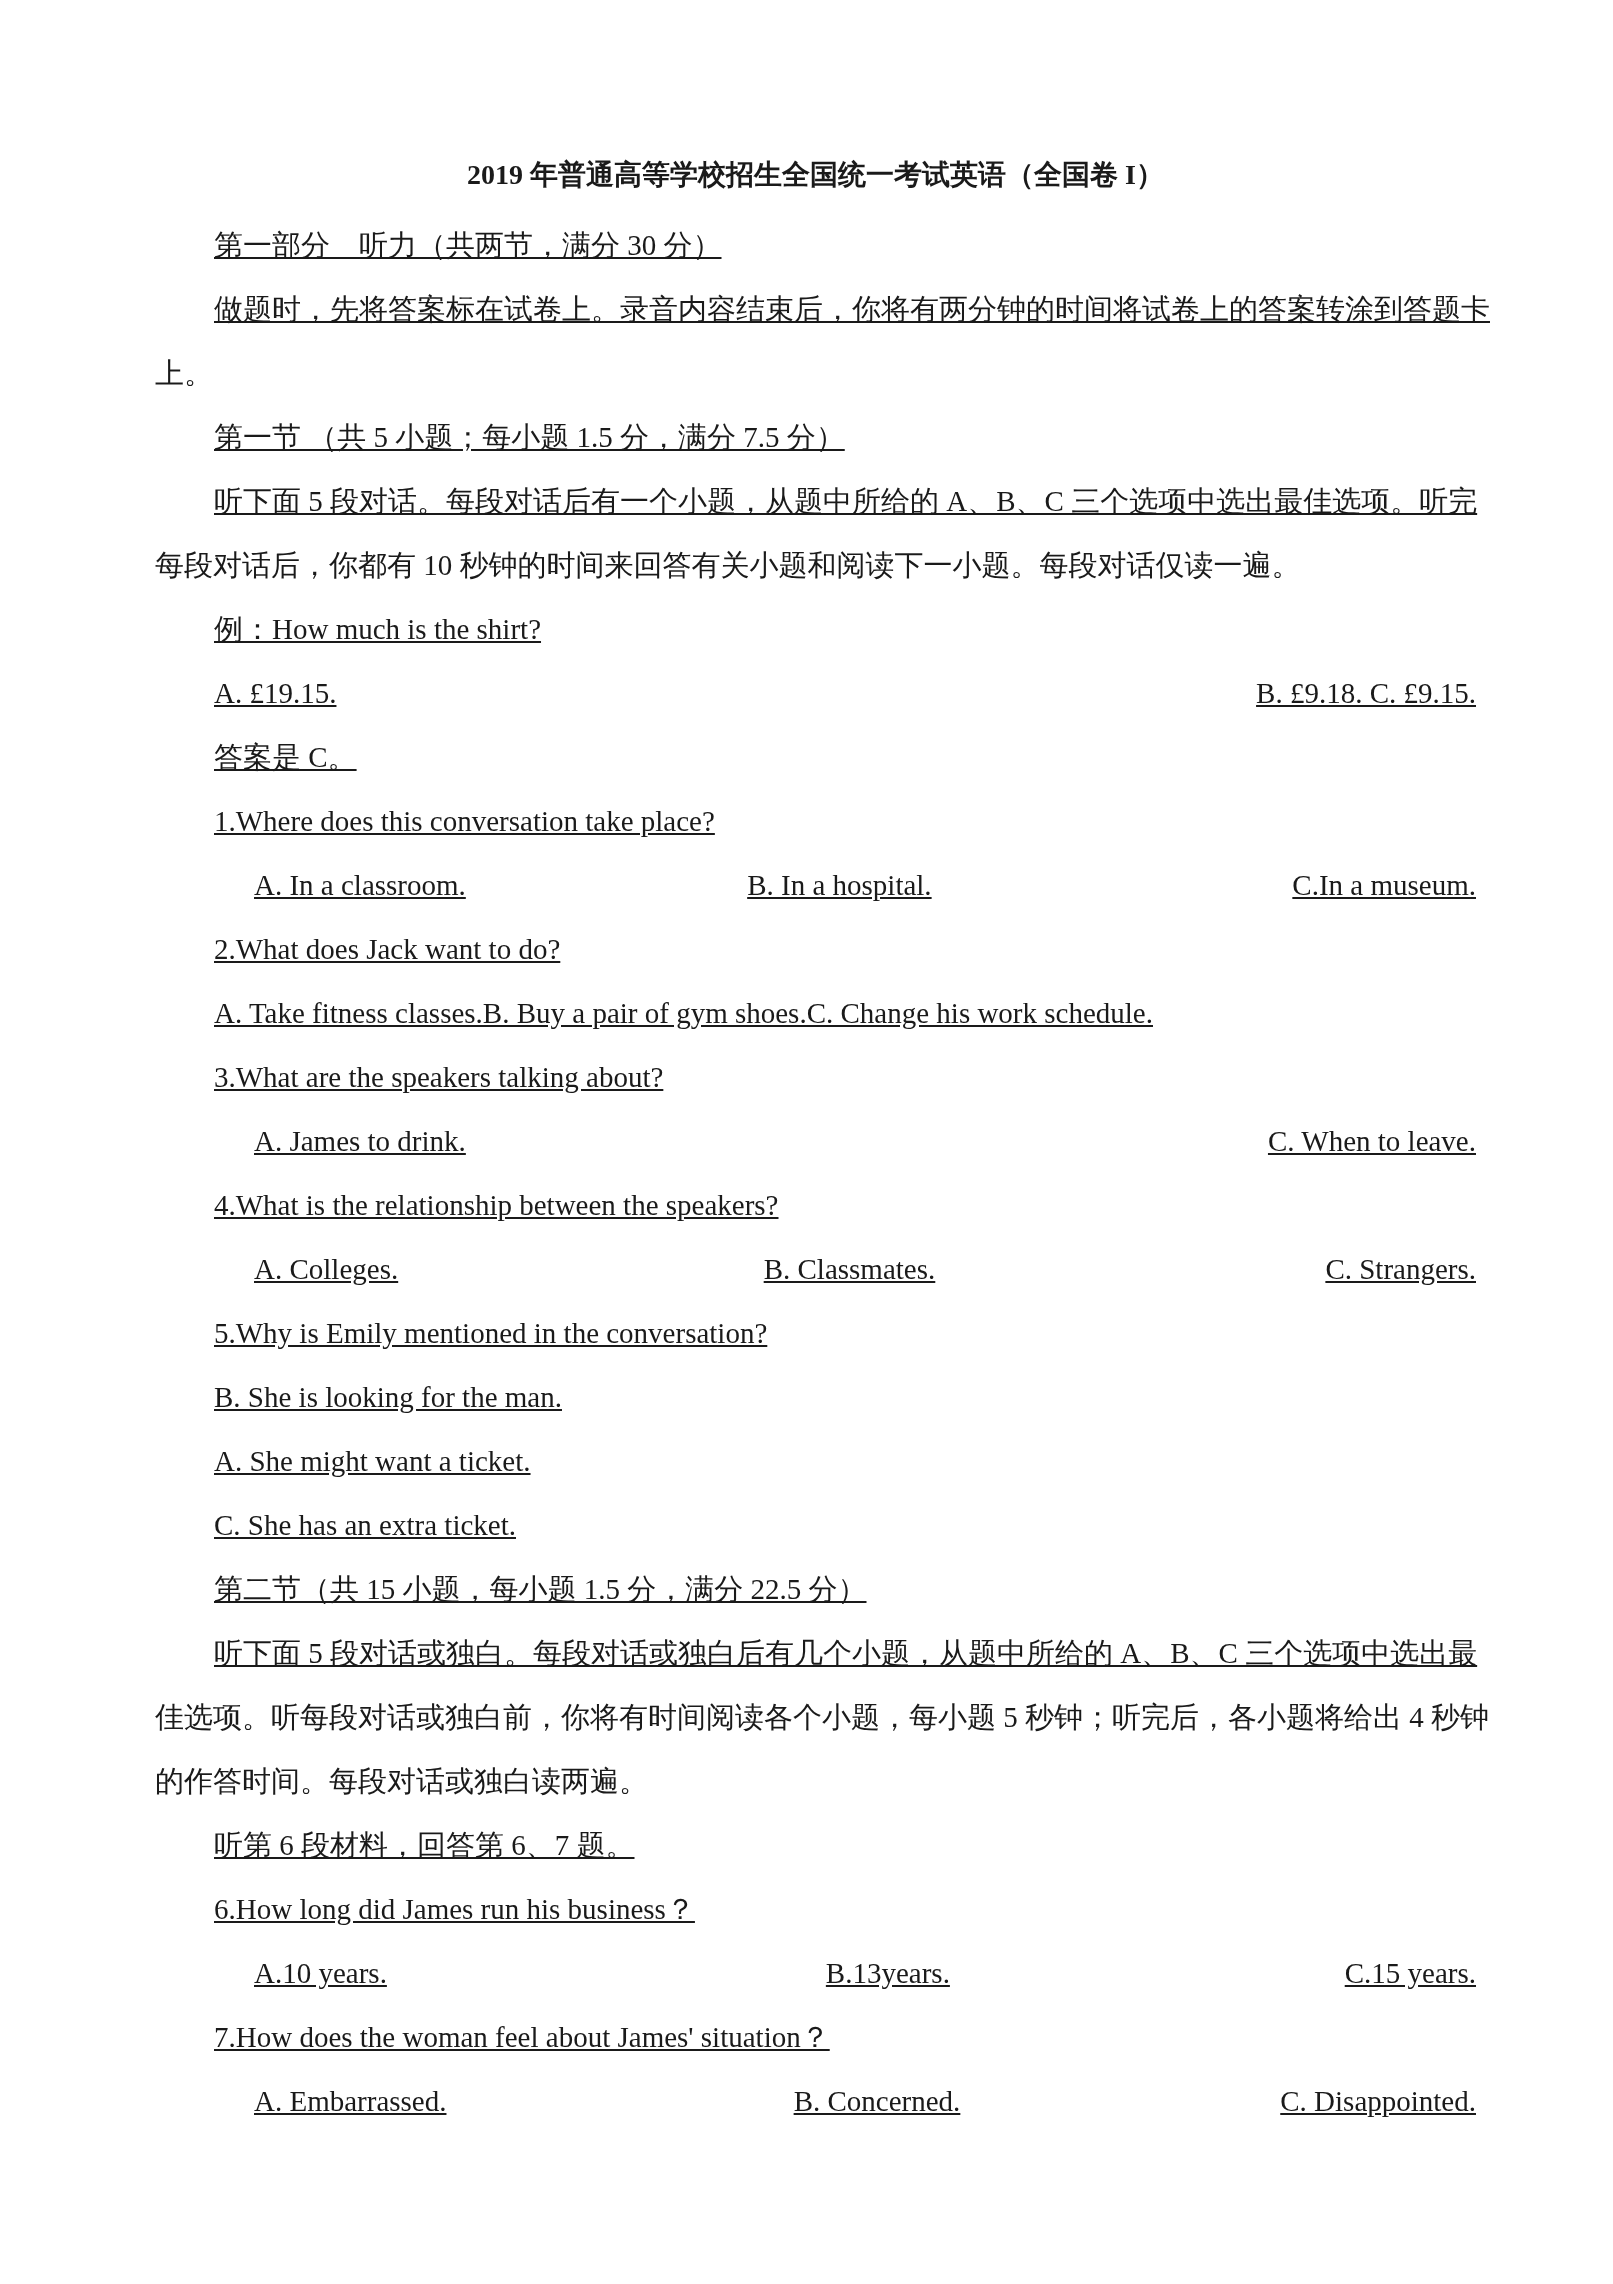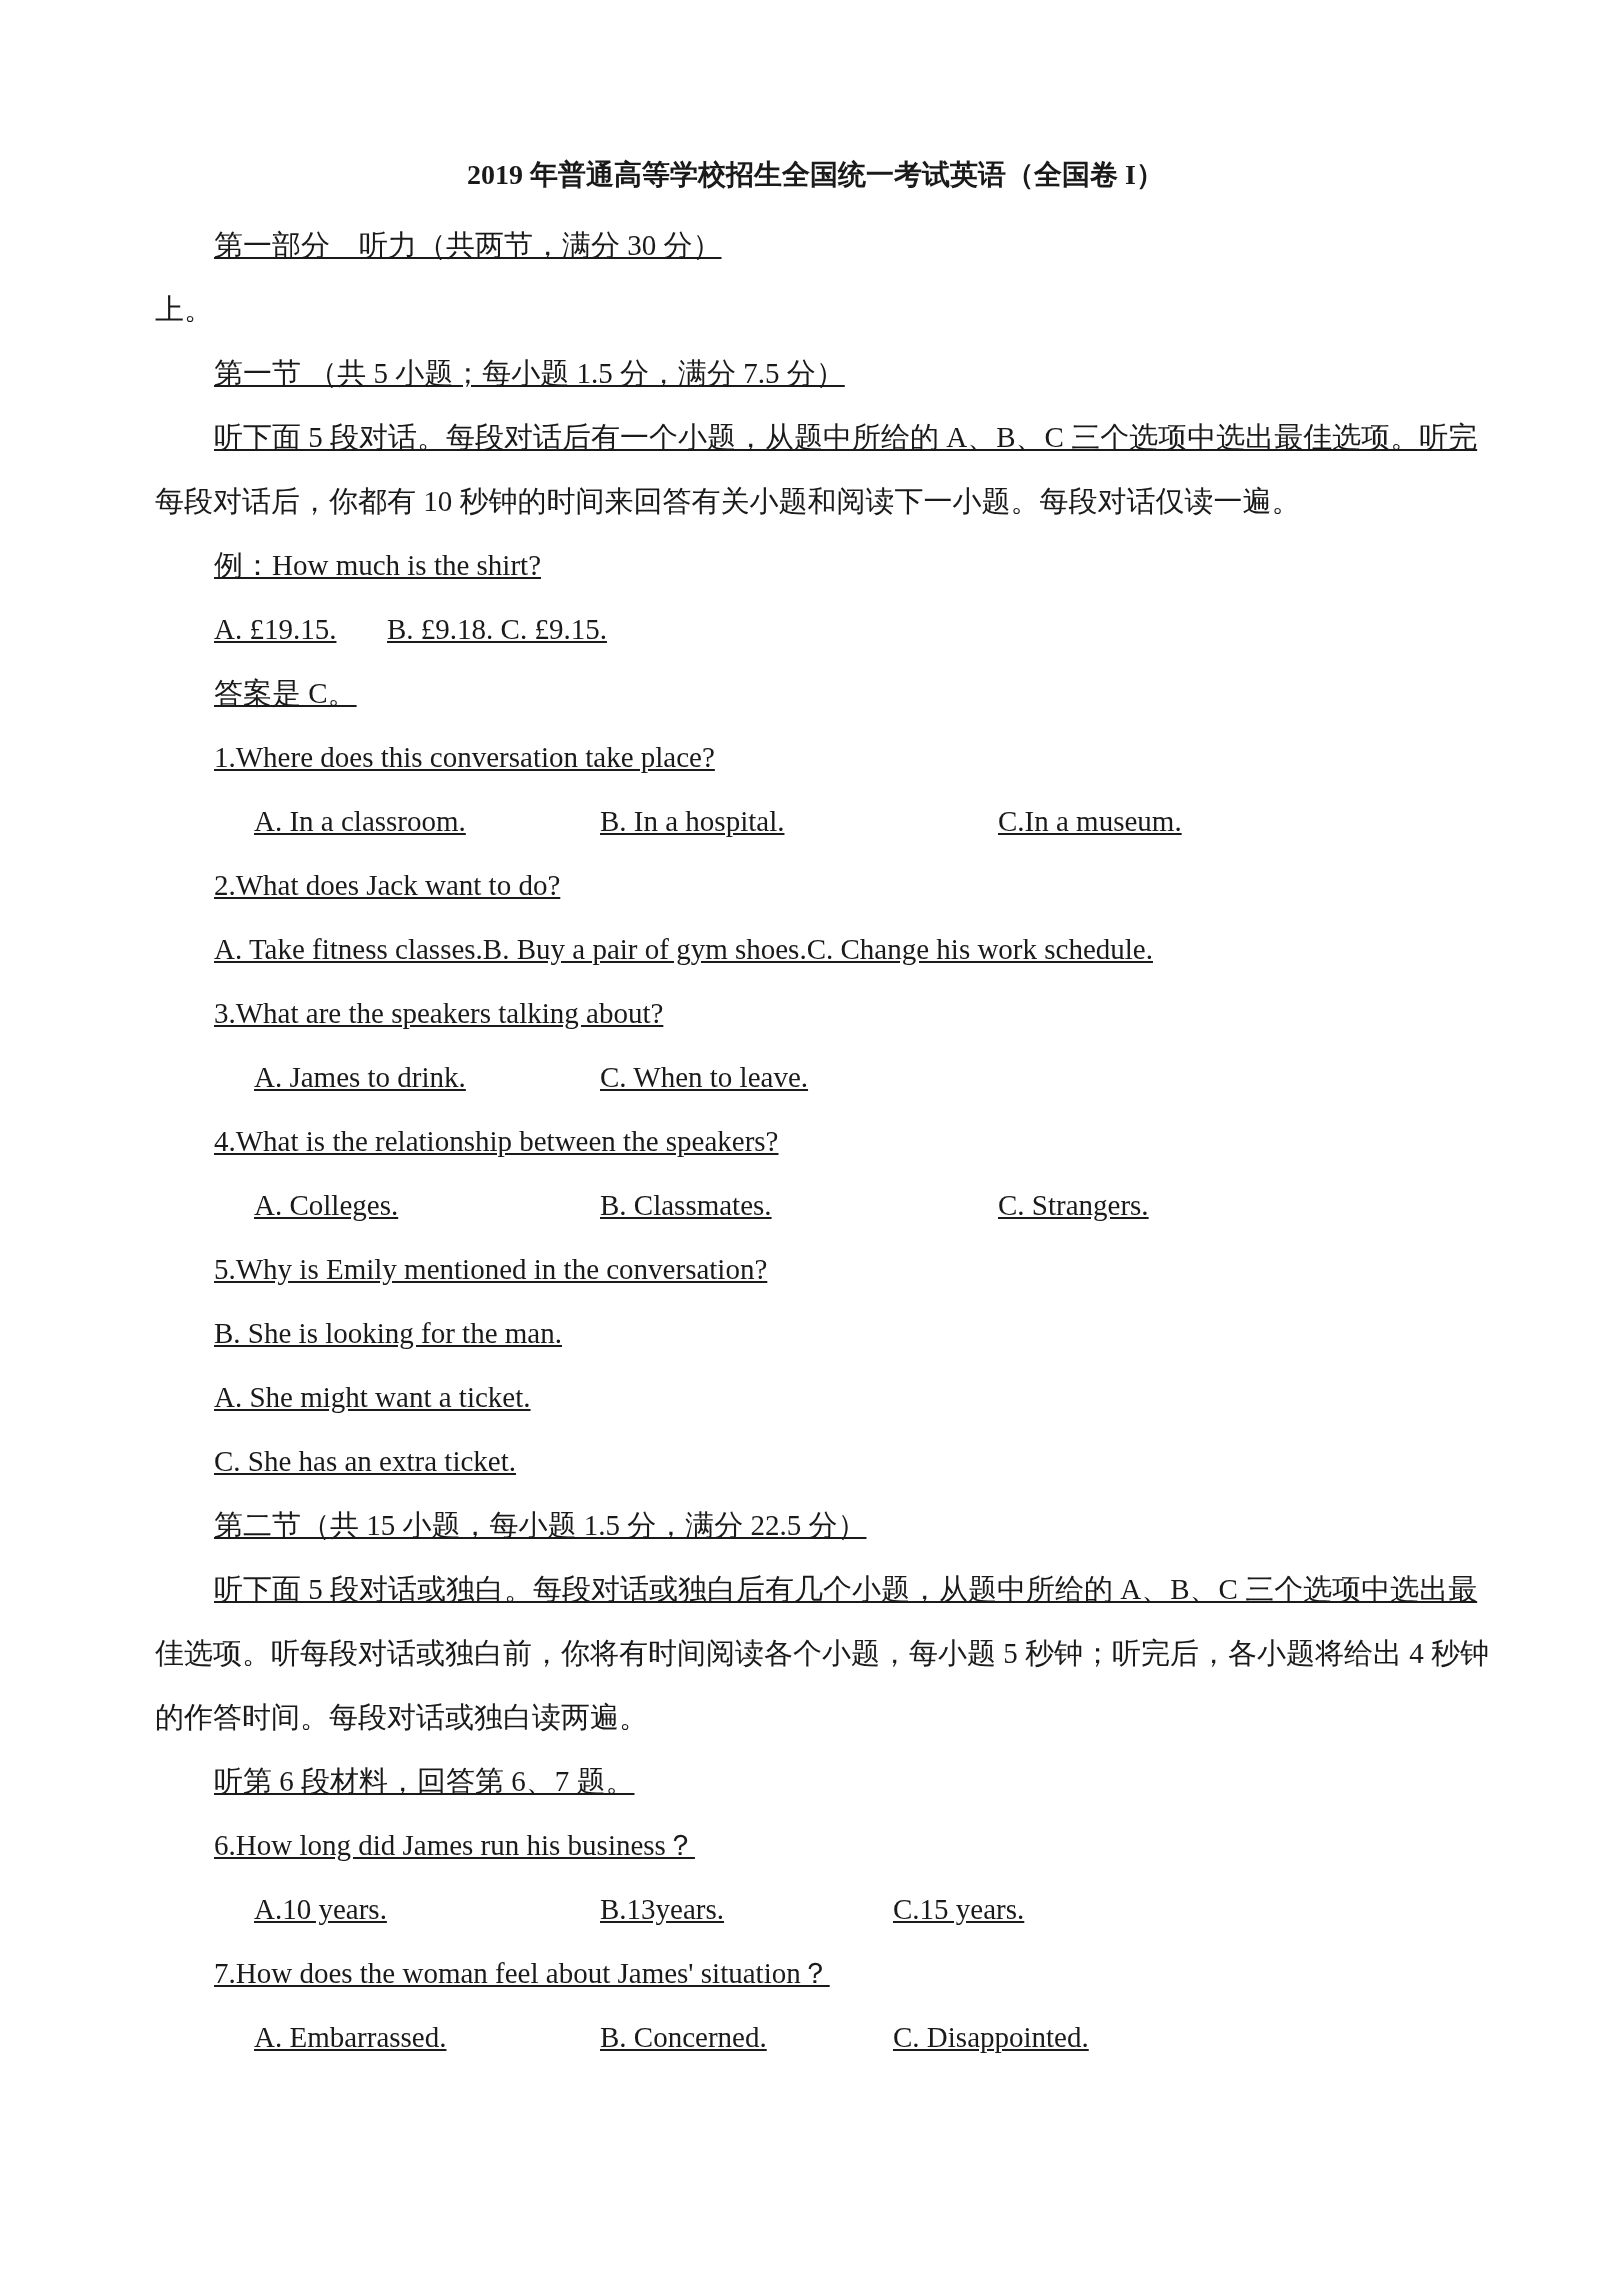--- a/index.html
+++ b/index.html
@@ -22,34 +22,35 @@
     text-align: center;
     line-height: 65px;
     white-space: pre;
   }
   .line {
     height: 64px;
     line-height: 64px;
     white-space: pre;
   }
   .indent { padding-left: 59px; text-decoration: underline; }
-  .opts { display: flex; }
+  .opts { display: flex; justify-content: space-between; }
   .opts .c1 { width: 346px; flex: none; margin-left: 40px; }
   .opts.wide .c2 { width: 398px; flex: none; }
   .opts.narrow .c2 { width: 293px; flex: none; }
   .opts .cex { width: 173px; flex: none; }
 </style>
 </head>
 <body>
 
 <div class="page">
 
   <h1 class="title">2019 年普通高等学校招生全国统一考试英语（全国卷 I）</h1>
 
   <div class="line indent">第一部分　听力（共两节，满分 30 分）</div>
+  <div class="line indent">做题时，先将答案标在试卷上。录音内容结束后，你将有两分钟的时间将试卷上的答案转涂到答题卡</div>
   <div class="line">上。</div>
 
   <div class="line indent">第一节 （共 5 小题；每小题 1.5 分，满分 7.5 分）</div>
   <div class="line indent">听下面 5 段对话。每段对话后有一个小题，从题中所给的 A、B、C 三个选项中选出最佳选项。听完</div>
   <div class="line">每段对话后，你都有 10 秒钟的时间来回答有关小题和阅读下一小题。每段对话仅读一遍。</div>
 
   <div class="line indent">例：How much is the shirt?</div>
   <div class="line indent opts"><span class="cex">A. £19.15.</span><span>B. £9.18. C. £9.15.</span></div>
   <div class="line indent">答案是 C。</div>
 

